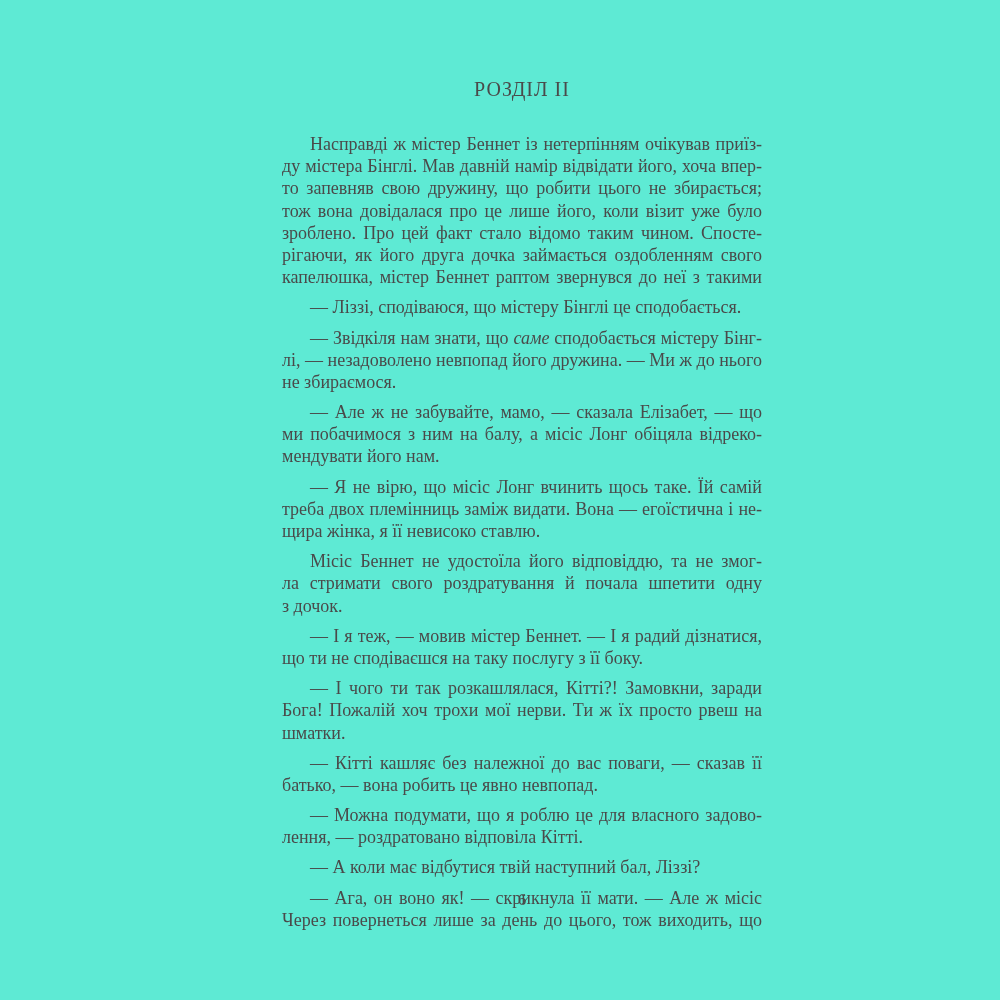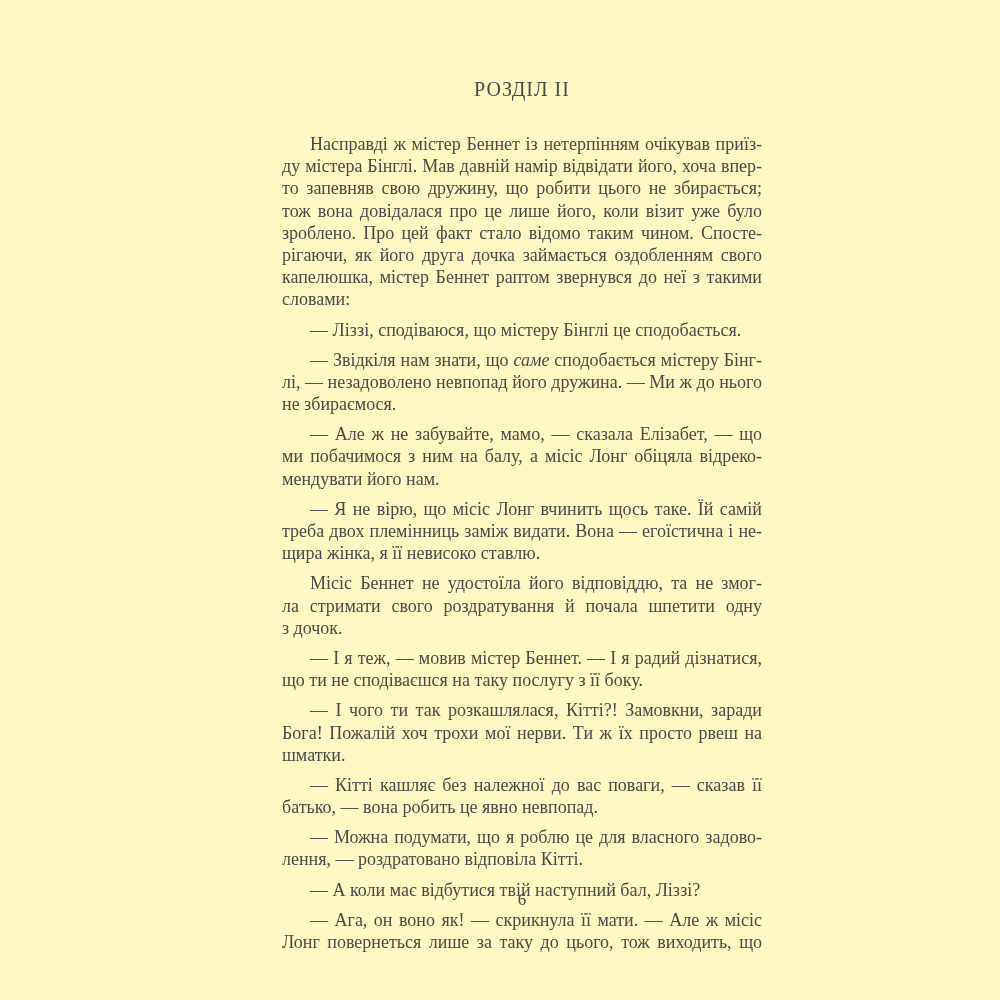--- a/index.html
+++ b/index.html
@@ -4,21 +4,21 @@
 <style>
   html, body {
     margin: 0;
     padding: 0;
     background: #ffffff;
   }
   .page {
     position: relative;
     width: 1000px;
     height: 1000px;
-    background: #fef9c3;
+    background: #5eead4;
     font-family: "Liberation Serif", "DejaVu Serif", serif;
     color: #4a4a4a;
     overflow: hidden;
   }
   .chapter-title {
     position: absolute;
     top: 78px;
     left: 274px;
     width: 496px;
     text-align: center;
@@ -73,21 +73,20 @@
 
   <div class="text-block">
       <div class="paragraph">
         <div class="line first">Насправді ж містер Беннет із нетерпінням очікував приїз-</div>
         <div class="line">ду містера Бінглі. Мав давній намір відвідати його, хоча впер-</div>
         <div class="line">то запевняв свою дружину, що робити цього не збирається;</div>
         <div class="line">тож вона довідалася про це лише його, коли візит уже було</div>
         <div class="line">зроблено. Про цей факт стало відомо таким чином. Спосте-</div>
         <div class="line">рігаючи, як його друга дочка займається оздобленням свого</div>
         <div class="line">капелюшка, містер Беннет раптом звернувся до неї з такими</div>
-        <div class="line lastline">словами:</div>
       </div>
       <div class="paragraph">
         <div class="line first lastline">— Ліззі, сподіваюся, що містеру Бінглі це сподобається.</div>
       </div>
       <div class="paragraph">
         <div class="line first">— Звідкіля нам знати, що <i>саме</i> сподобається містеру Бінг-</div>
         <div class="line">лі, — незадоволено невпопад його дружина. — Ми ж до нього</div>
         <div class="line lastline">не збираємося.</div>
       </div>
       <div class="paragraph">
@@ -120,18 +119,18 @@
       </div>
       <div class="paragraph">
         <div class="line first">— Можна подумати, що я роблю це для власного задово-</div>
         <div class="line lastline">лення, — роздратовано відповіла Кітті.</div>
       </div>
       <div class="paragraph">
         <div class="line first lastline">— А коли має відбутися твій наступний бал, Ліззі?</div>
       </div>
       <div class="paragraph">
         <div class="line first">— Ага, он воно як! — скрикнула її мати. — Але ж місіс</div>
-        <div class="line">Лонг повернеться лише за таку до цього, тож виходить, що</div>
+        <div class="line">Через повернеться лише за день до цього, тож виходить, що</div>
       </div>
     </div>
 
   <div class="page-number">6</div>
 </div>
 
 </body></html>

